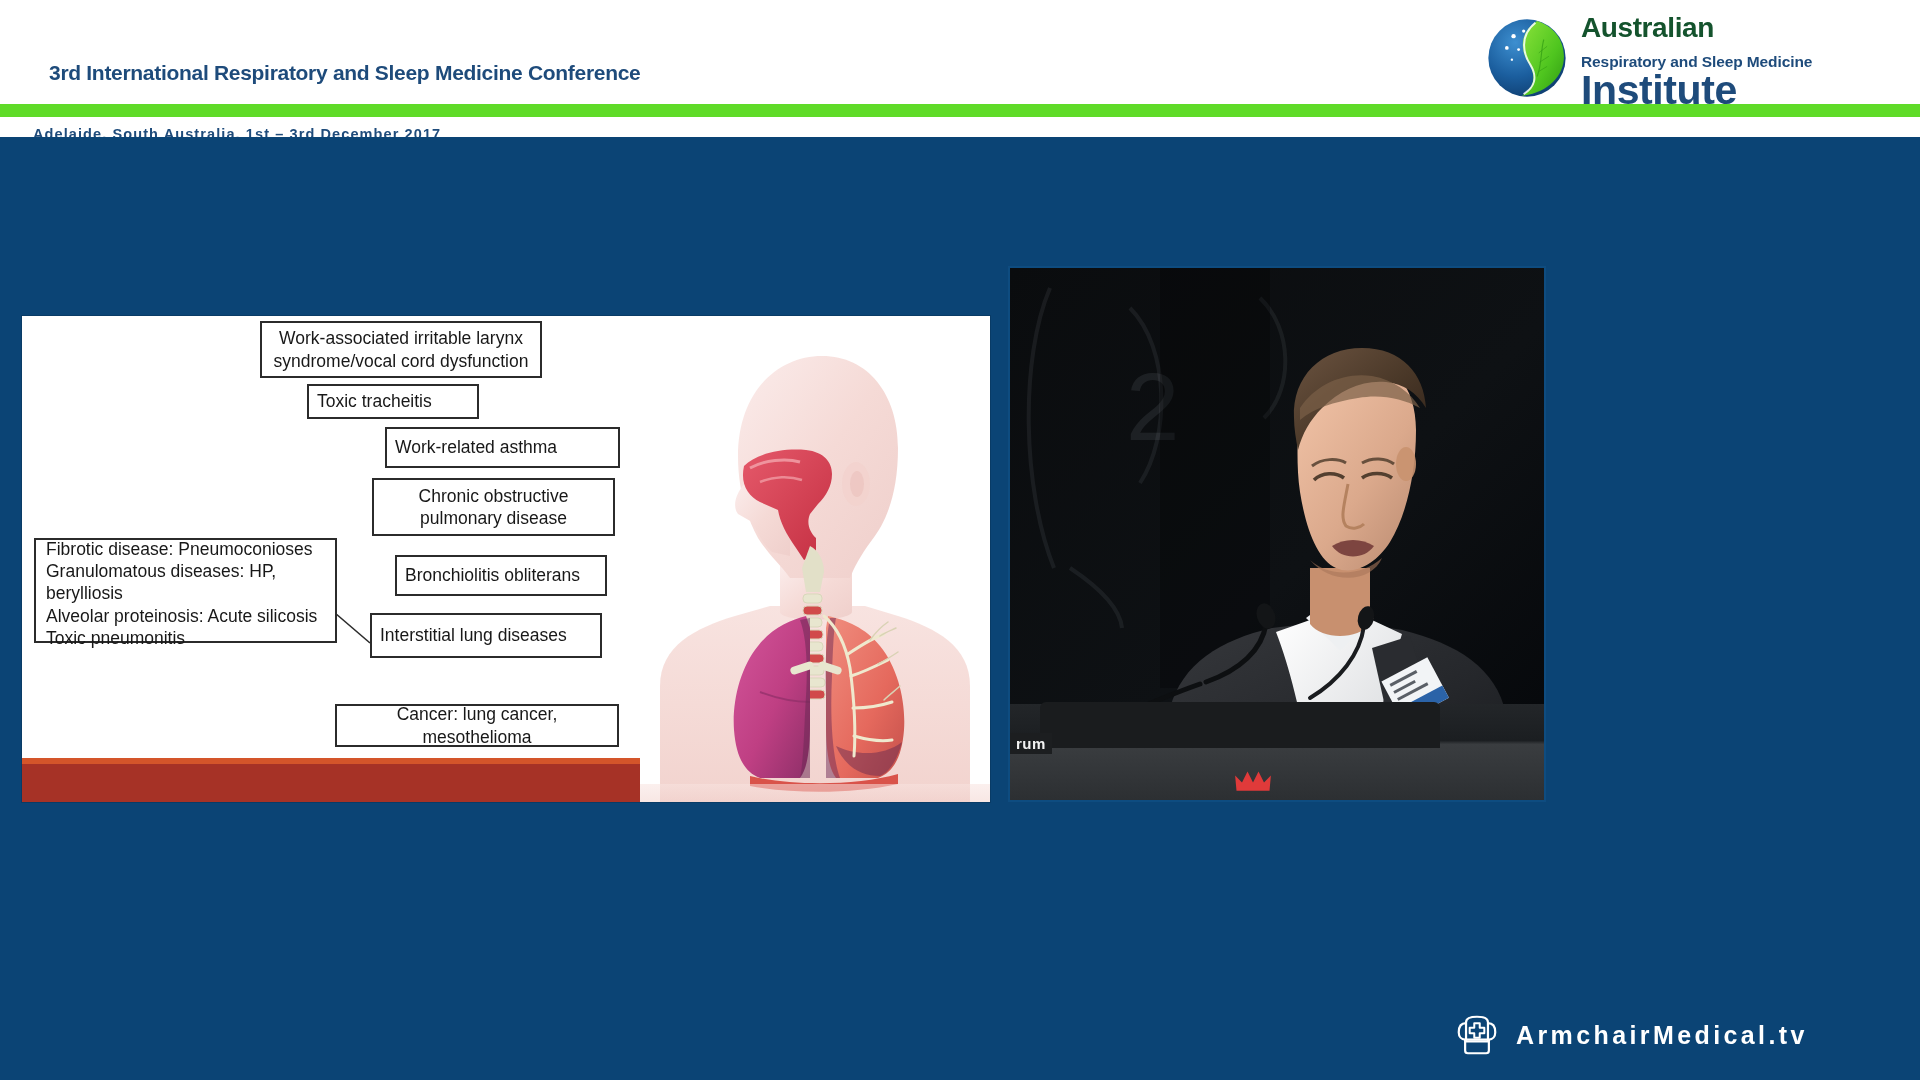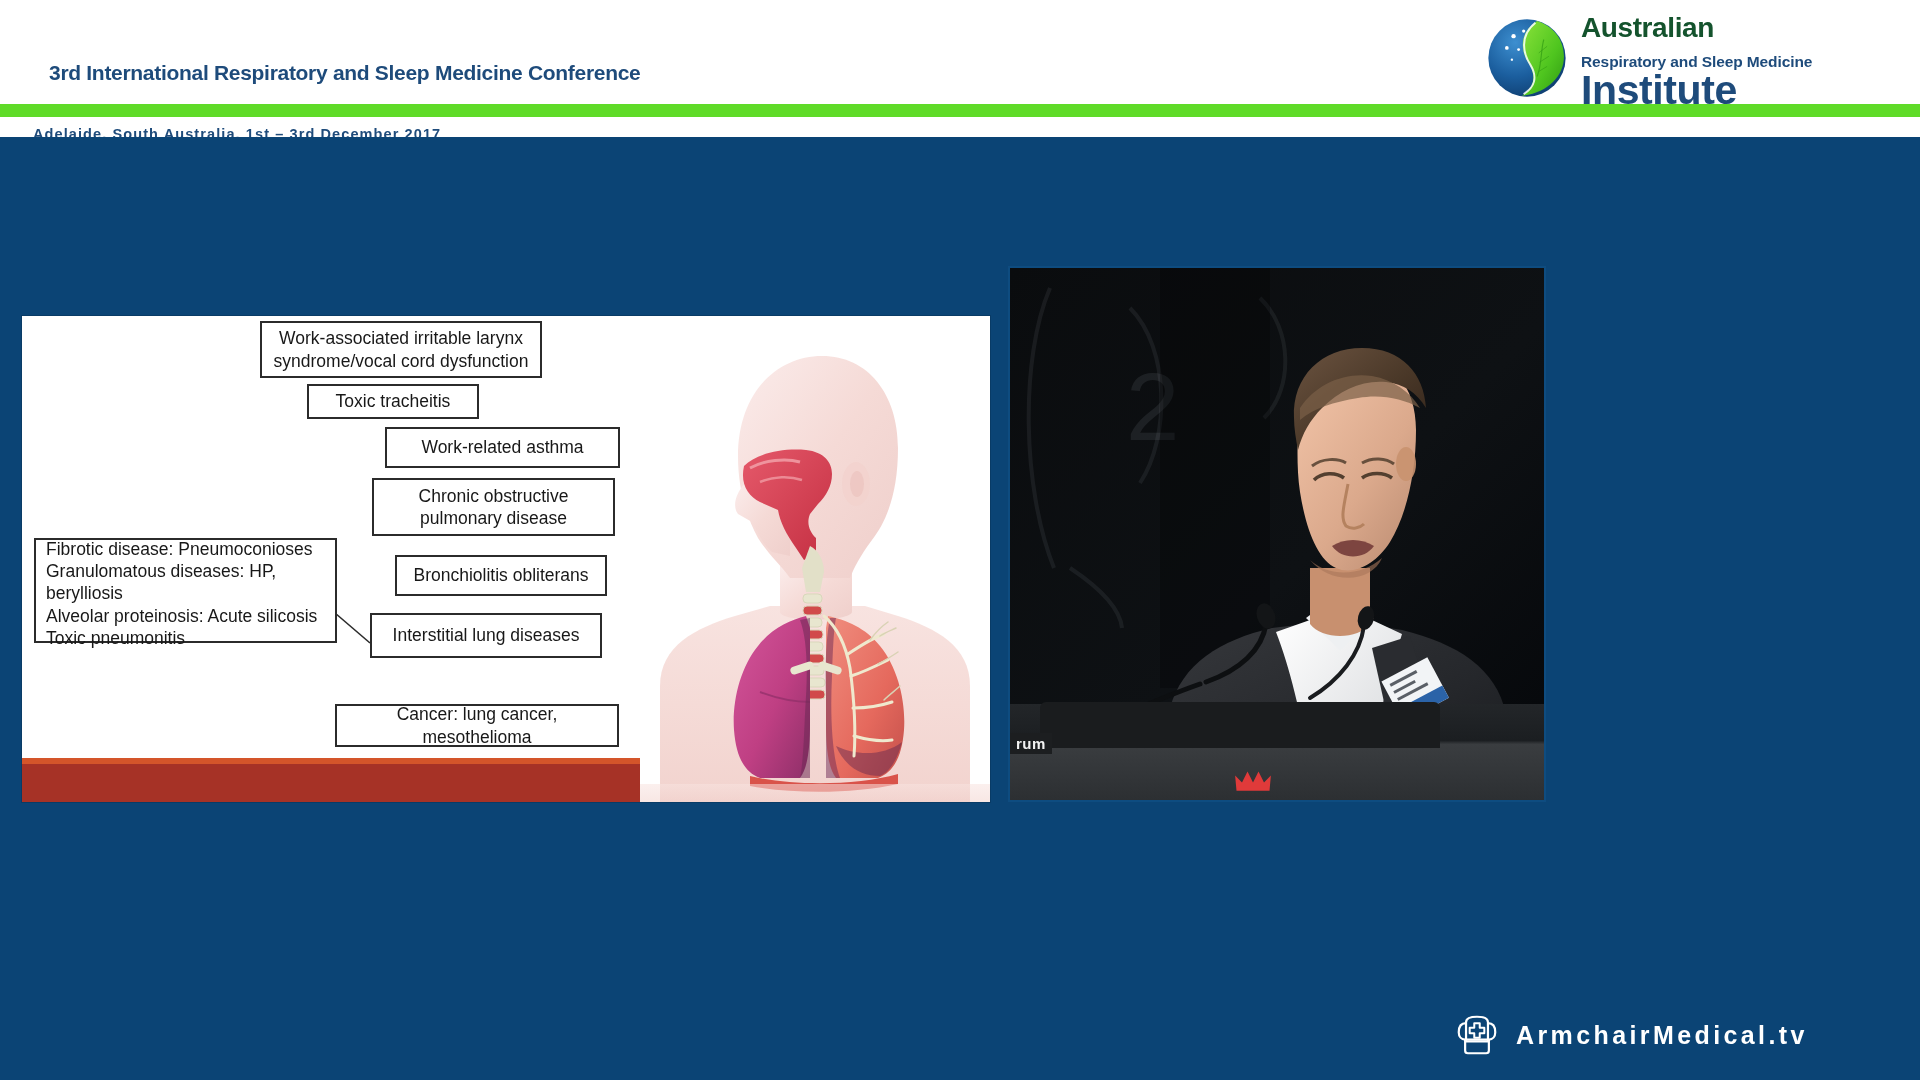--- a/index.html
+++ b/index.html
@@ -70,21 +70,21 @@
   }
   .diagram { position:absolute; left:0; top:0; width:760px; height:486px; }
 
   .dbox {
     position:absolute;
     border:2px solid #2b2b2b;
     background:#ffffff;
     color:#181818;
     font-size:17.5px;
     line-height:1.28;
-    display:flex; align-items:center; justify-content:center;
+    display:flex; align-items:center; 
     text-align:center;
     padding:2px 8px;
     font-family:"Liberation Sans", sans-serif;
   }
   .dbox.left-align { justify-content:flex-start; text-align:left; padding-left:10px; }
 
   .connector { position:absolute; left:0; top:0; width:760px; height:486px; pointer-events:none; }
 
   .redbar-outer {
     position:absolute; left:0; bottom:0; width:620px; height:44px;

